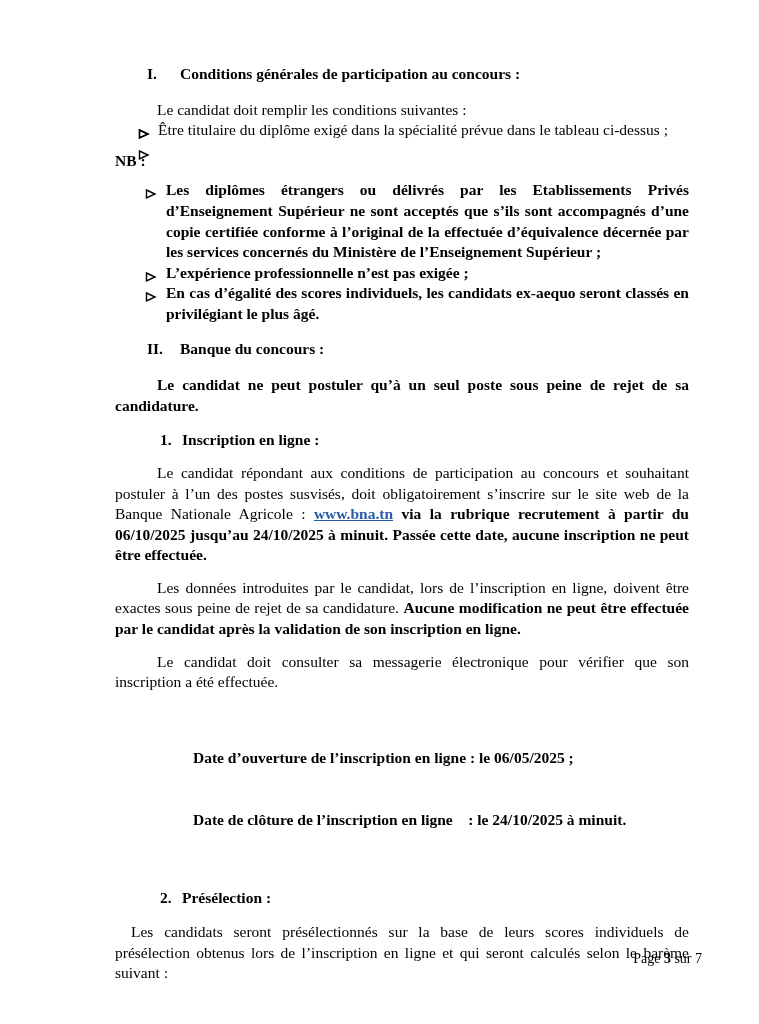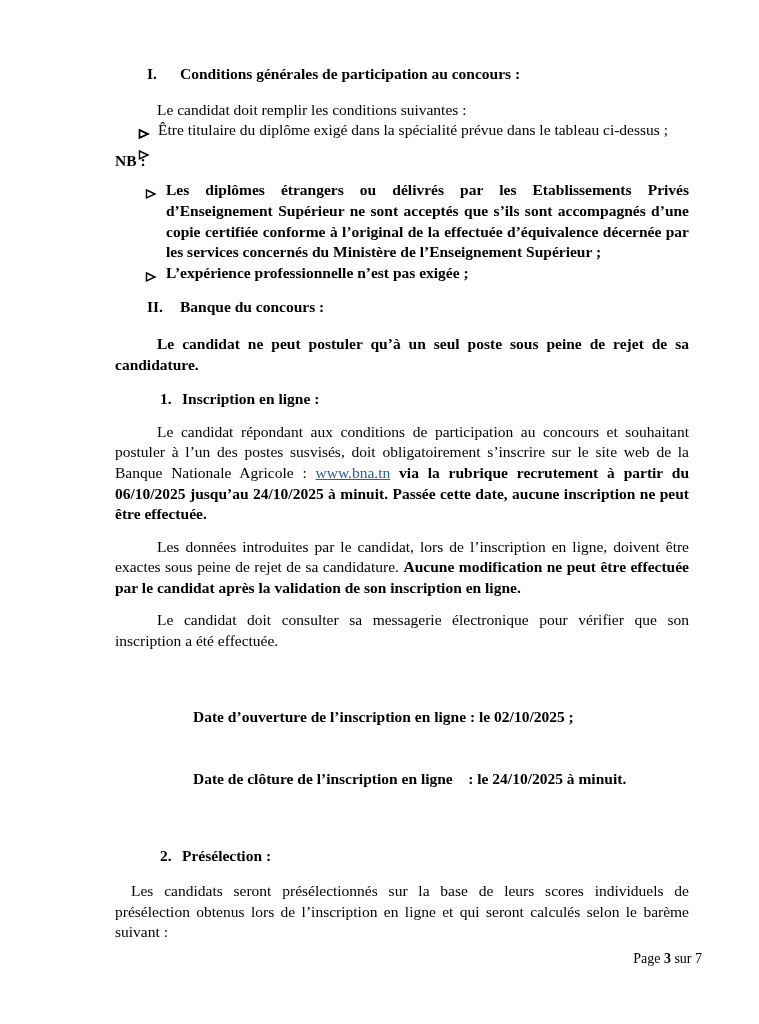--- a/index.html
+++ b/index.html
@@ -40,21 +40,21 @@
   .mb-head1 { margin-bottom:15px; }
   .gap-sm { margin-top:16px; }
   .gap-md { margin-top:12px; }
   .gap-lg { margin-top:14px; }
   .gap-xl { margin-top:16px; }
 
   .dates { margin-left:78px; font-weight:bold; white-space:pre-wrap; }
 
   a.doc-link {
     color:var(--link-color,#2a5caa);
-    font-weight:normal;
+    font-weight:bold;
     text-decoration:underline;
     cursor:pointer;
   }
 
   .footer {
     position:absolute;
     right:57px; bottom:58px;
     font-size:14px;
     line-height:14px;
     color:#000;
@@ -101,20 +101,26 @@
               <path d="M1.5 2 L10 6 L1.5 10 Z" fill="none" stroke="#000" stroke-width="1.4"></path>
             </svg></span>
         <span class="bullet-text">Les diplômes étrangers ou délivrés par les Etablissements Privés d’Enseignement Supérieur ne sont acceptés que s’ils sont accompagnés d’une copie certifiée conforme à l’original de la effectuée d’équivalence décernée par les services concernés du Ministère de l’Enseignement Supérieur ;</span>
       </li>
       <li>
         <span class="arrow-wrap"><svg width="12" height="12" viewBox="0 0 12 12">
               <path d="M1.5 2 L10 6 L1.5 10 Z" fill="none" stroke="#000" stroke-width="1.4"></path>
             </svg></span>
         <span class="bullet-text">L’expérience professionnelle n’est pas exigée ;</span>
       </li>
+      <li>
+        <span class="arrow-wrap"><svg width="12" height="12" viewBox="0 0 12 12">
+              <path d="M1.5 2 L10 6 L1.5 10 Z" fill="none" stroke="#000" stroke-width="1.4"></path>
+            </svg></span>
+        <span class="bullet-text">En cas d’égalité des scores individuels, les candidats ex-aequo seront classés en privilégiant le plus âgé.</span>
+      </li>
     </ul>
 
     <div class="h-row sec-heading gap-lg">
       <span class="h-num">II.</span>
       <span class="h-title">Banque du concours :</span>
     </div>
 
     <p class="para indent bold gap-sm">Le candidat ne peut postuler qu’à un seul poste sous peine de rejet de sa candidature.</p>
 
     <div class="h-row sub-heading gap-lg">
@@ -122,21 +128,21 @@
       <span class="h-title">Inscription en ligne :</span>
     </div>
 
     <p class="para indent gap-md"><span>Le candidat répondant aux conditions de participation au concours et souhaitant postuler à l’un des postes susvisés, doit obligatoirement s’inscrire sur le site web de la Banque Nationale Agricole : </span><a class="doc-link" href="#">www.bna.tn</a><span class="bold"> via la rubrique recrutement à partir du 06/10/2025 jusqu’au 24/10/2025 à minuit. Passée cette date, aucune inscription ne peut être effectuée.</span></p>
 
     <p class="para indent gap-md"><span>Les données introduites par le candidat, lors de l’inscription en ligne, doivent être exactes sous peine de rejet de sa candidature. </span><span class="bold">Aucune modification ne peut être effectuée par le candidat après la validation de son inscription en ligne.</span></p>
 
     <p class="para indent gap-md">Le candidat doit consulter sa messagerie électronique pour vérifier que son inscription a été effectuée.</p>
 
     <div class="dates gap-lg">
-      <div>Date d’ouverture de l’inscription en ligne : le 02/10/2025 ;</div>
+      <div>Date d’ouverture de l’inscription en ligne : le 06/05/2025 ;</div>
       <div>Date de clôture de l’inscription en ligne    : le 24/10/2025 à minuit.</div>
     </div>
 
     <div class="h-row sub-heading gap-xl">
       <span class="h-num">2.</span>
       <span class="h-title">Présélection :</span>
     </div>
 
     <p class="para small-indent gap-lg">Les candidats seront présélectionnés sur la base de leurs scores individuels de présélection obtenus lors de l’inscription en ligne et qui seront calculés selon le barème suivant :</p>
 

